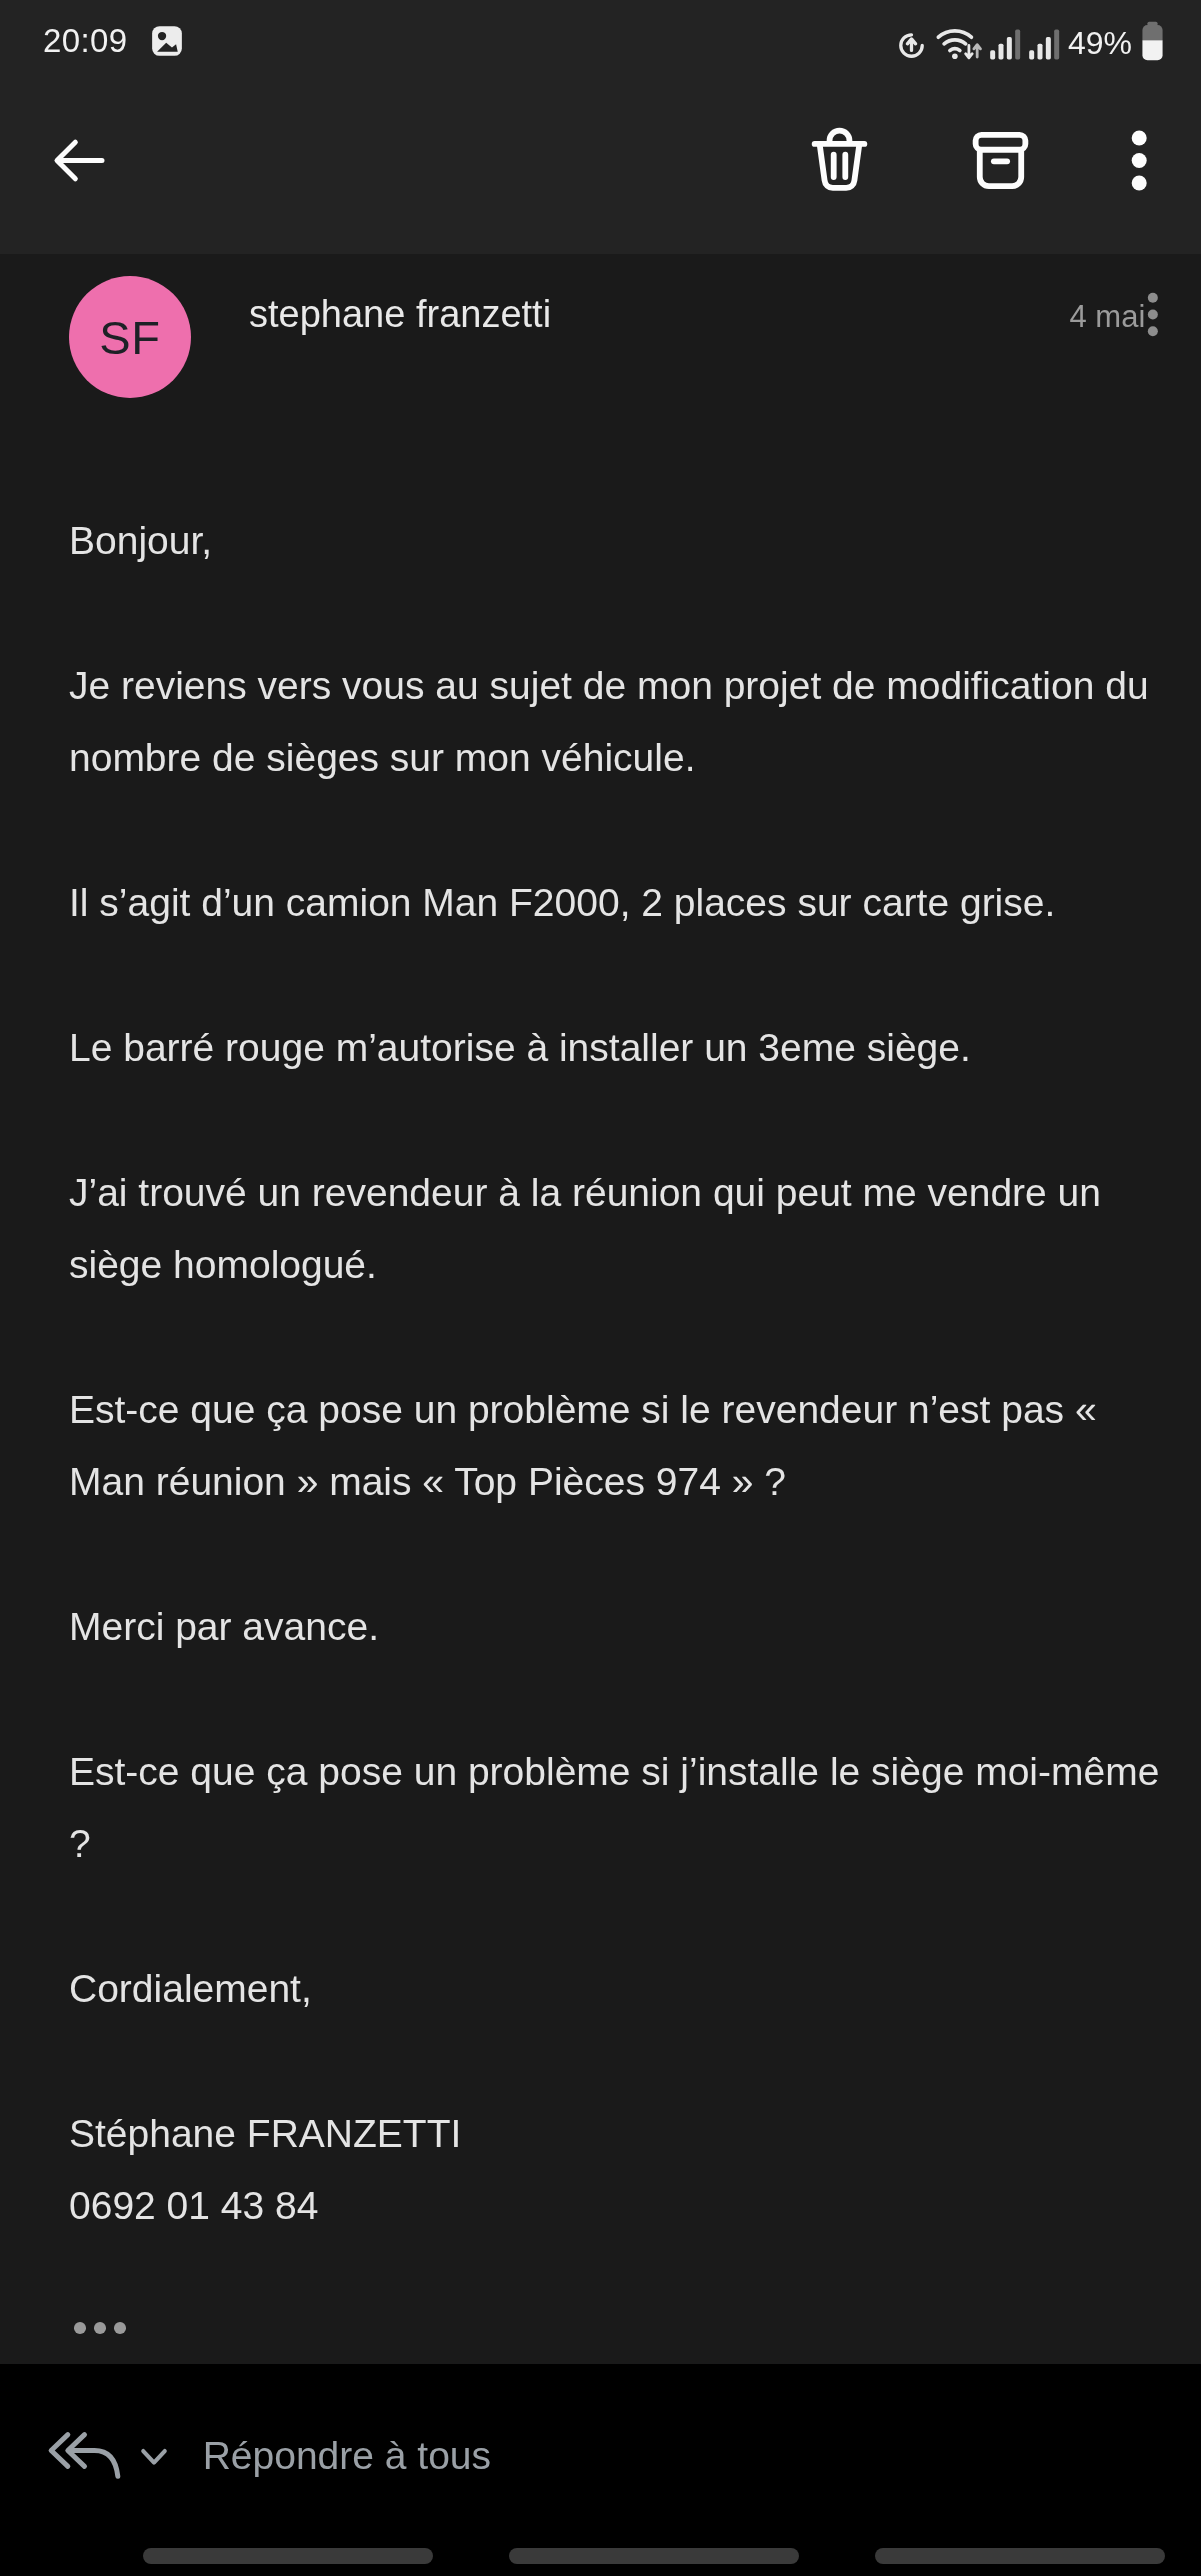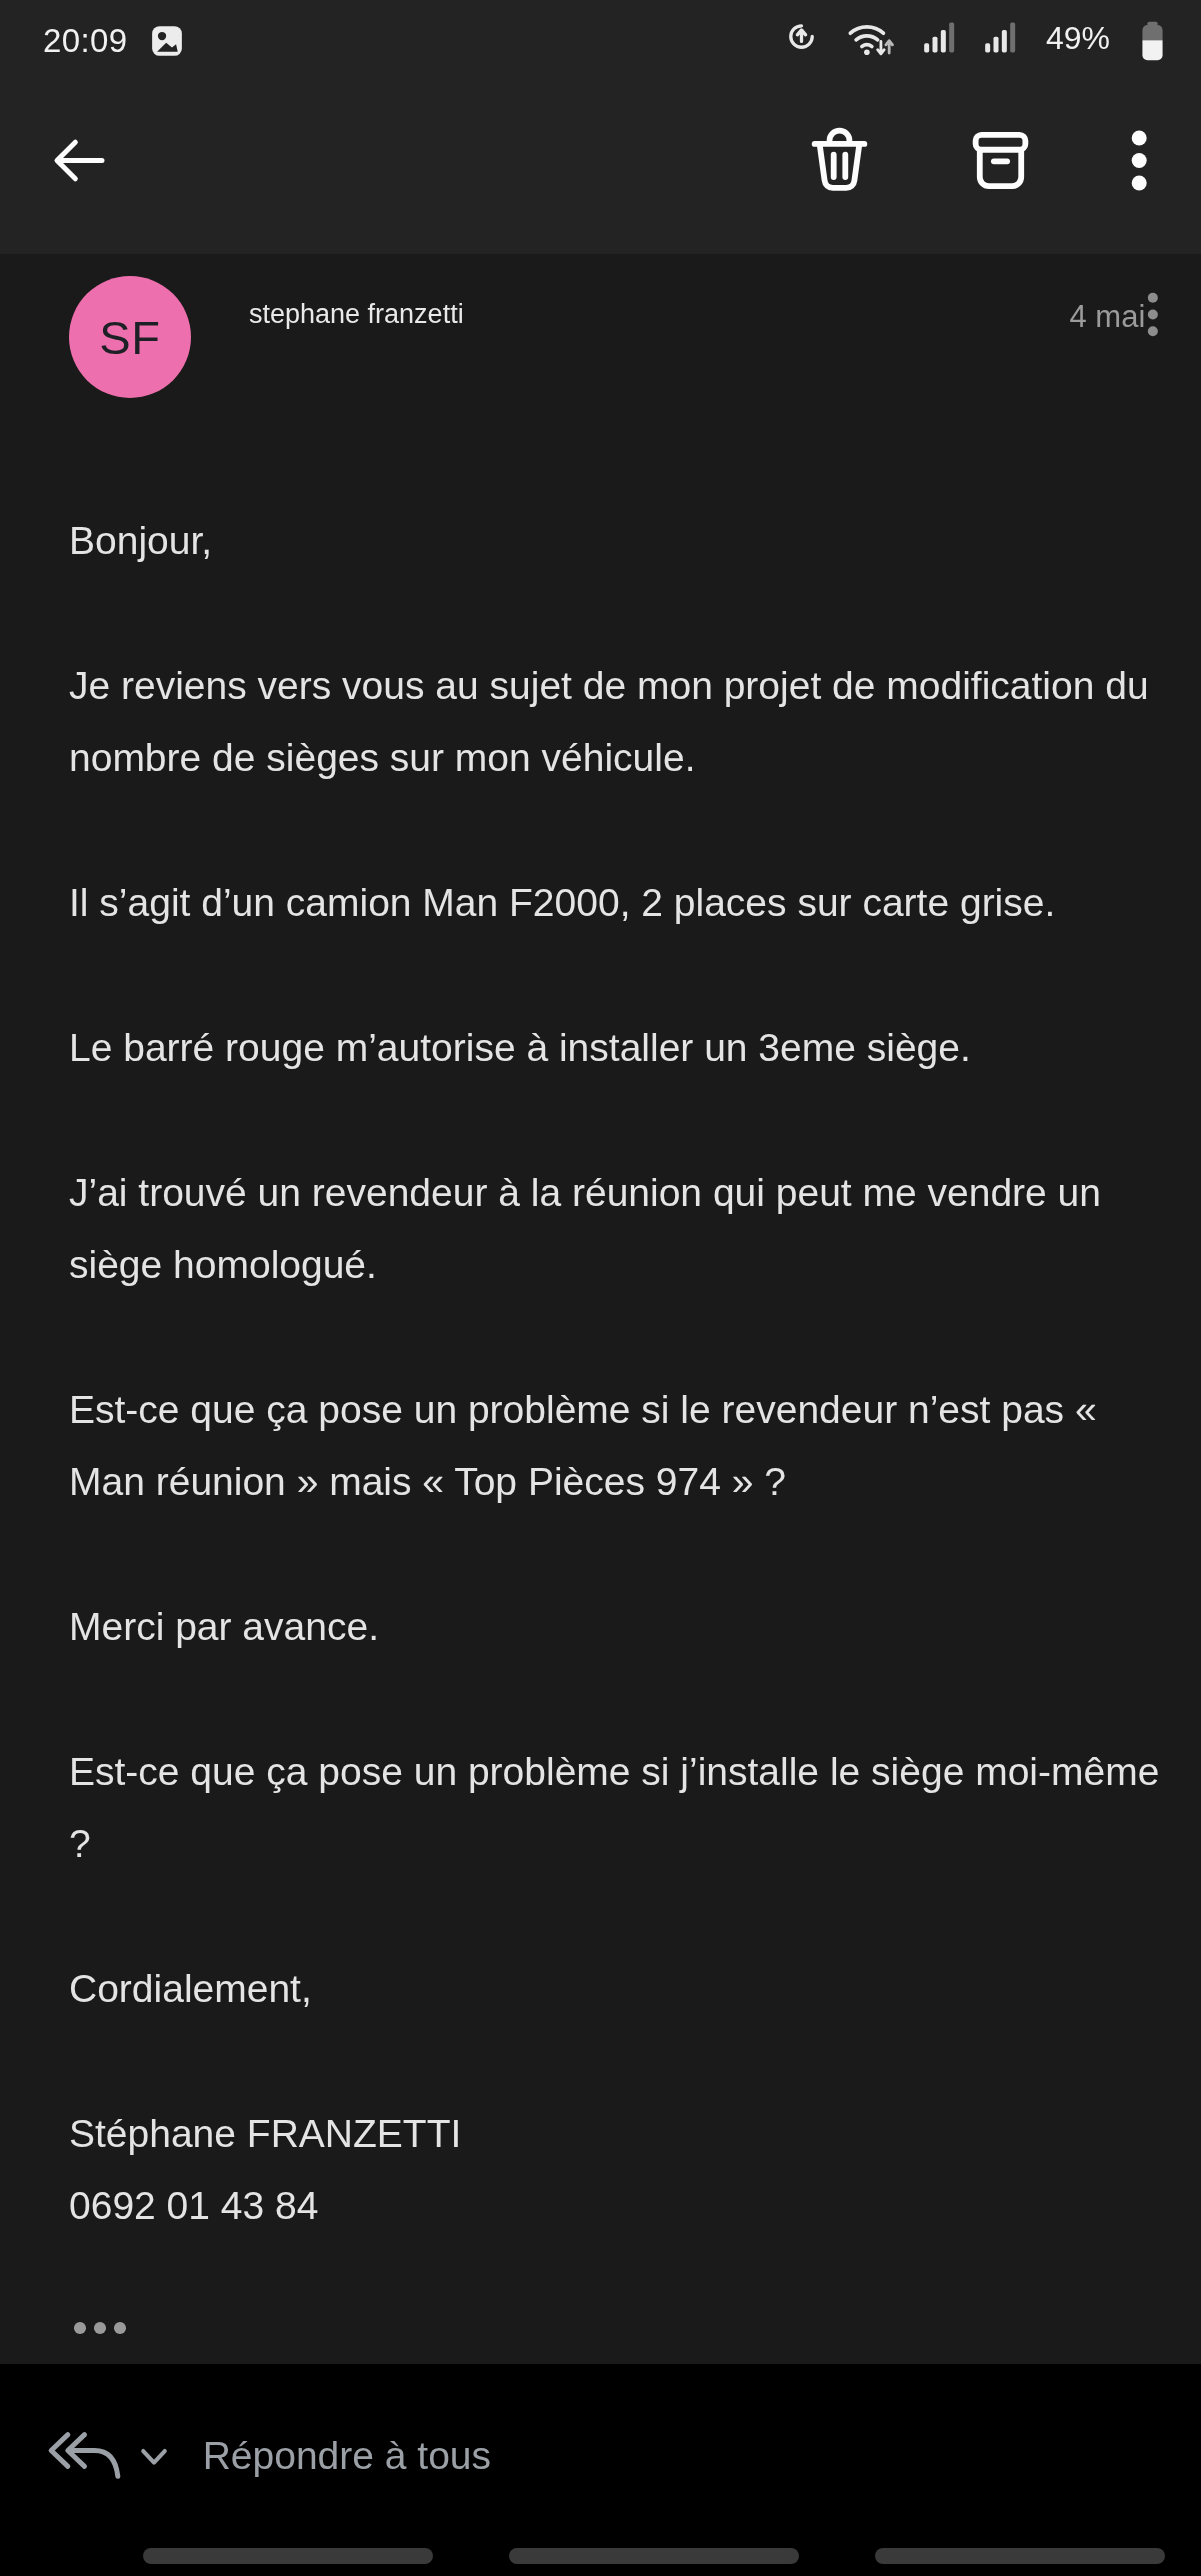--- a/index.html
+++ b/index.html
@@ -7,35 +7,35 @@
     position:relative;width:1201px;height:2576px;overflow:hidden;
     background:#1a1a1a;font-family:"Liberation Sans",sans-serif;
     -webkit-font-smoothing:antialiased;
   }
   
   .top-chrome{position:absolute;top:0;left:0;width:100%;height:254px;background:#232323;}
   .status-bar{display:flex;align-items:center;height:77px;padding:5px 35px 0 43px;box-sizing:border-box;}
   .status-time{color:#f1f1f1;font-size:33px;letter-spacing:0.4px;text-align:center;}
   .status-left-icons{margin-left:20px;display:flex;align-items:center;}
   .status-spacer{flex:1;}
-  .status-right{display:flex;align-items:flex-start;gap:29px;}
+  .status-right{display:flex;align-items:flex-end;gap:7px;}
   .status-batt-text{color:#f1f1f1;font-size:32px;}
   .appbar{display:flex;align-items:center;height:167px;padding:0 53px 0 47px;box-sizing:border-box;}
   .appbar-spacer{flex:1;}
   .appbar-actions{display:flex;align-items:center;gap:98px;}
   .icon-btn{background:none;border:none;padding:0;margin:0;cursor:pointer;display:flex;align-items:center;justify-content:center;}
   
   .sender-row{display:flex;align-items:flex-start;padding:22px 50px 0 53px;}
   .avatar{
     width:122px;height:122px;border-radius:50%;background:#ee6fad;
     display:flex;align-items:center;justify-content:center;flex:0 0 auto;
     color:#1d2126;font-size:47px;letter-spacing:0.8px;
   }
   .sender-text{margin-left:58px;padding-top:11.7px;min-width:0;}
-  .sender-name{color:#e9e9e9;font-size:27px;line-height:52px;}
+  .sender-name{color:#e9e9e9;font-size:38px;line-height:52px;}
   .sender-to{color:#9b9b9b;font-size:34px;line-height:48px;white-space:nowrap;overflow:hidden;max-width:818px;}
   .sender-right{margin-left:auto;display:flex;flex-direction:row;align-items:flex-end;}
   .msg-date{color:#9b9b9b;font-size:31px;line-height:42px;padding-top:8.3px;padding-right:1.7px;}
   .msg-more{margin-top:15px;margin-right:8.3px;}
   
   .mail-body{padding:107px 55px 0 53px;color:#e4e4e4;font-size:39px;}
   .mail-body p{margin:0 0 73px 0;line-height:72px;}
   .signature div{line-height:72px;}
   .trimmed-btn{background:none;border:none;padding:0;margin:80px 0 0 5px;display:flex;gap:8.3px;cursor:pointer;}
   .trimmed-btn span{width:11.7px;height:11.7px;border-radius:50%;background:#9a9a9a;display:block;}

